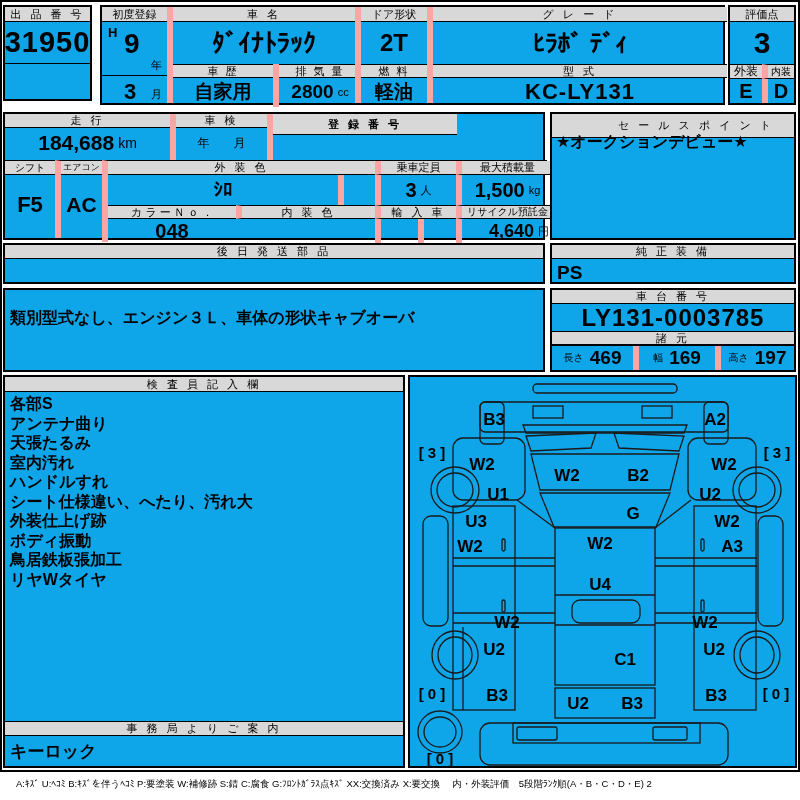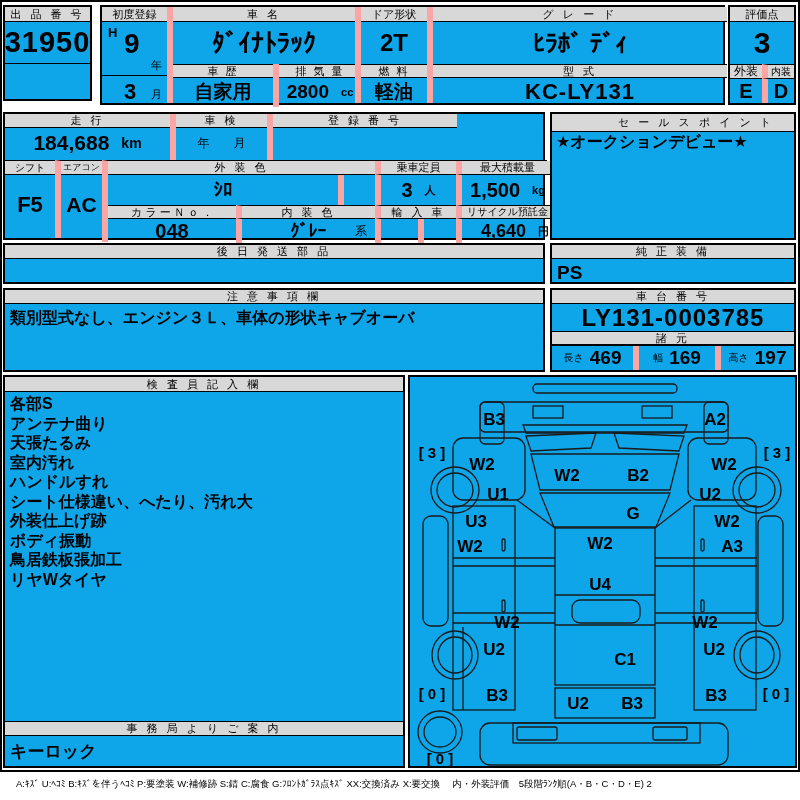--- a/index.html
+++ b/index.html
@@ -6,21 +6,21 @@
   .sheet{position:relative;width:800px;height:800px;background:#fff;overflow:hidden;
          font-family:"Liberation Sans","DejaVu Sans",sans-serif;color:#000;}
   .box{position:absolute;border:2px solid #000;background:#0ea5e9;box-sizing:border-box;}
   .abs{position:absolute;box-sizing:border-box;}
   .bar{background:#d8d8d8;border-bottom:1px solid #000;font-size:11px;text-align:center;
        letter-spacing:3px;display:flex;align-items:center;justify-content:center;box-sizing:border-box;}
   .cell{display:flex;align-items:center;justify-content:center;box-sizing:border-box;}
   .bl{border-left:6px solid #fca5a5;}
   .bt{border-top:1px solid #000;}
   .big{font-weight:bold;}
-  .unit{font-size:11px;font-weight:bold;margin-left:12px;}
+  .unit{font-size:11px;font-weight:normal;margin-left:4px;}
   .frame{position:absolute;left:0;top:0;width:800px;height:772px;border:2px solid #000;box-sizing:border-box;}
   svg text{font-family:"Liberation Sans","DejaVu Sans",sans-serif;font-weight:bold;fill:#000;}
   .legend{position:absolute;left:16px;top:778px;width:794px;font-size:9.5px;font-weight:normal;
           white-space:nowrap;letter-spacing:0;}
 </style>
 </head>
 <body>
 
 <div class="sheet">
   <div class="frame"></div>
@@ -97,21 +97,21 @@
       <div class="cell" style="height:30px;">
           <span class="big" style="font-size:21px;">184,688</span>
           <span class="unit" style="font-size:14px;">km</span>
         </div>
     </div>
     <div class="abs bl" style="left:165px;top:0;width:97px;height:46px;">
       <div class="bar" style="height:14px;">車 検</div>
       <div class="cell" style="height:30px;font-size:12px;">年　　月</div>
     </div>
     <div class="abs bl" style="left:262px;top:0;width:190px;height:46px;">
-      <div class="bar" style="height:14px;">登 録 番 号</div>
+      <div class="bar" style="height:21px;font-weight:bold;">登 録 番 号</div>
       <div class="cell" style="height:30px;font-size:12px;"></div>
     </div>
 
     <div class="abs bt" style="left:0;top:46px;width:50px;height:78px;">
       <div class="bar" style="height:14px;letter-spacing:0;font-size:10px;">シフト</div>
       <div class="cell big" style="height:60px;font-size:22px;">F5</div>
     </div>
     <div class="abs bt bl" style="left:50px;top:46px;width:47px;height:78px;">
       <div class="bar" style="height:14px;letter-spacing:0;font-size:9px;">エアコン</div>
       <div class="cell big" style="height:60px;font-size:21px;">AC</div>
@@ -128,50 +128,45 @@
         </div>
       <div class="abs bl cell" style="left:348px;top:14px;width:97px;height:30px;">
           <span class="big" style="font-size:20px;">1,500</span>
           <span class="unit">kg</span>
         </div>
       <div class="abs bar bt" style="left:0;top:44px;width:128px;height:14px;letter-spacing:0;">カ ラ ー Ｎ ｏ ．</div>
       <div class="abs bar bt bl" style="left:128px;top:44px;width:139px;height:14px;">内 装 色</div>
       <div class="abs bar bt bl" style="left:267px;top:44px;width:81px;height:14px;">輸 入 車</div>
       <div class="abs bar bt bl" style="left:348px;top:44px;width:97px;height:14px;letter-spacing:0;font-size:10px;">リサイクル預託金</div>
       <div class="abs cell big" style="left:0;top:58px;width:128px;height:24px;font-size:20px;">048</div>
-      <div class="abs bl" style="left:128px;top:58px;width:139px;height:24px;">
-        <div class="cell big" style="height:100%;font-size:18px;">ｸﾞﾚｰ</div>
-        <span class="abs" style="right:8px;bottom:3px;font-size:12px;">系</span>
-      </div>
       <div class="abs bl" style="left:267px;top:58px;width:43px;height:24px;"></div>
       <div class="abs bl" style="left:310px;top:58px;width:38px;height:24px;"></div>
       <div class="abs bl cell" style="left:348px;top:58px;width:97px;height:24px;justify-content:flex-end;padding-right:4px;">
           <span class="big" style="font-size:18px;">4,640</span>
           <span class="unit">円</span>
         </div>
     </div>
   </div>
 
   <div class="box" style="left:550px;top:112px;width:246px;height:128px;">
-    <div class="bar" style="height:18px;padding-left:46px;">セ ー ル ス ポ イ ン ト</div>
+    <div class="bar" style="height:24px;padding-left:46px;">セ ー ル ス ポ イ ン ト</div>
     <div class="abs big" style="left:4px;top:18px;font-size:16px;">★オークションデビュー★</div>
   </div>
 
   <div class="box" style="left:3px;top:243px;width:542px;height:41px;">
     <div class="bar" style="height:14px;">後 日 発 送 部 品</div>
     <div class="cell" style="height:24px;"></div>
   </div>
 
   <div class="box" style="left:550px;top:243px;width:246px;height:41px;">
     <div class="bar" style="height:14px;">純 正 装 備</div>
     <div class="abs big" style="left:5px;top:17px;font-size:19px;">PS</div>
   </div>
 
   <div class="box" style="left:3px;top:288px;width:542px;height:84px;">
-    <div class="bar" style="height:14px;">注 意 事 項 欄</div>
     <div class="abs big" style="left:5px;top:18px;font-size:16px;">類別型式なし、エンジン３Ｌ、車体の形状キャブオーバ</div>
   </div>
 
   <div class="box" style="left:550px;top:288px;width:246px;height:84px;">
     <div class="bar" style="height:14px;">車 台 番 号</div>
     <div class="cell big" style="height:27px;font-size:24px;letter-spacing:1px;">LY131-0003785</div>
     <div class="bar bt" style="height:14px;">諸 元</div>
     <div class="abs bt" style="left:0;top:55px;width:100%;height:25px;">
       <div class="abs cell" style="left:0;top:0;width:81px;height:100%;">
           <span style="font-size:10px;margin-right:6px;">長さ</span>

